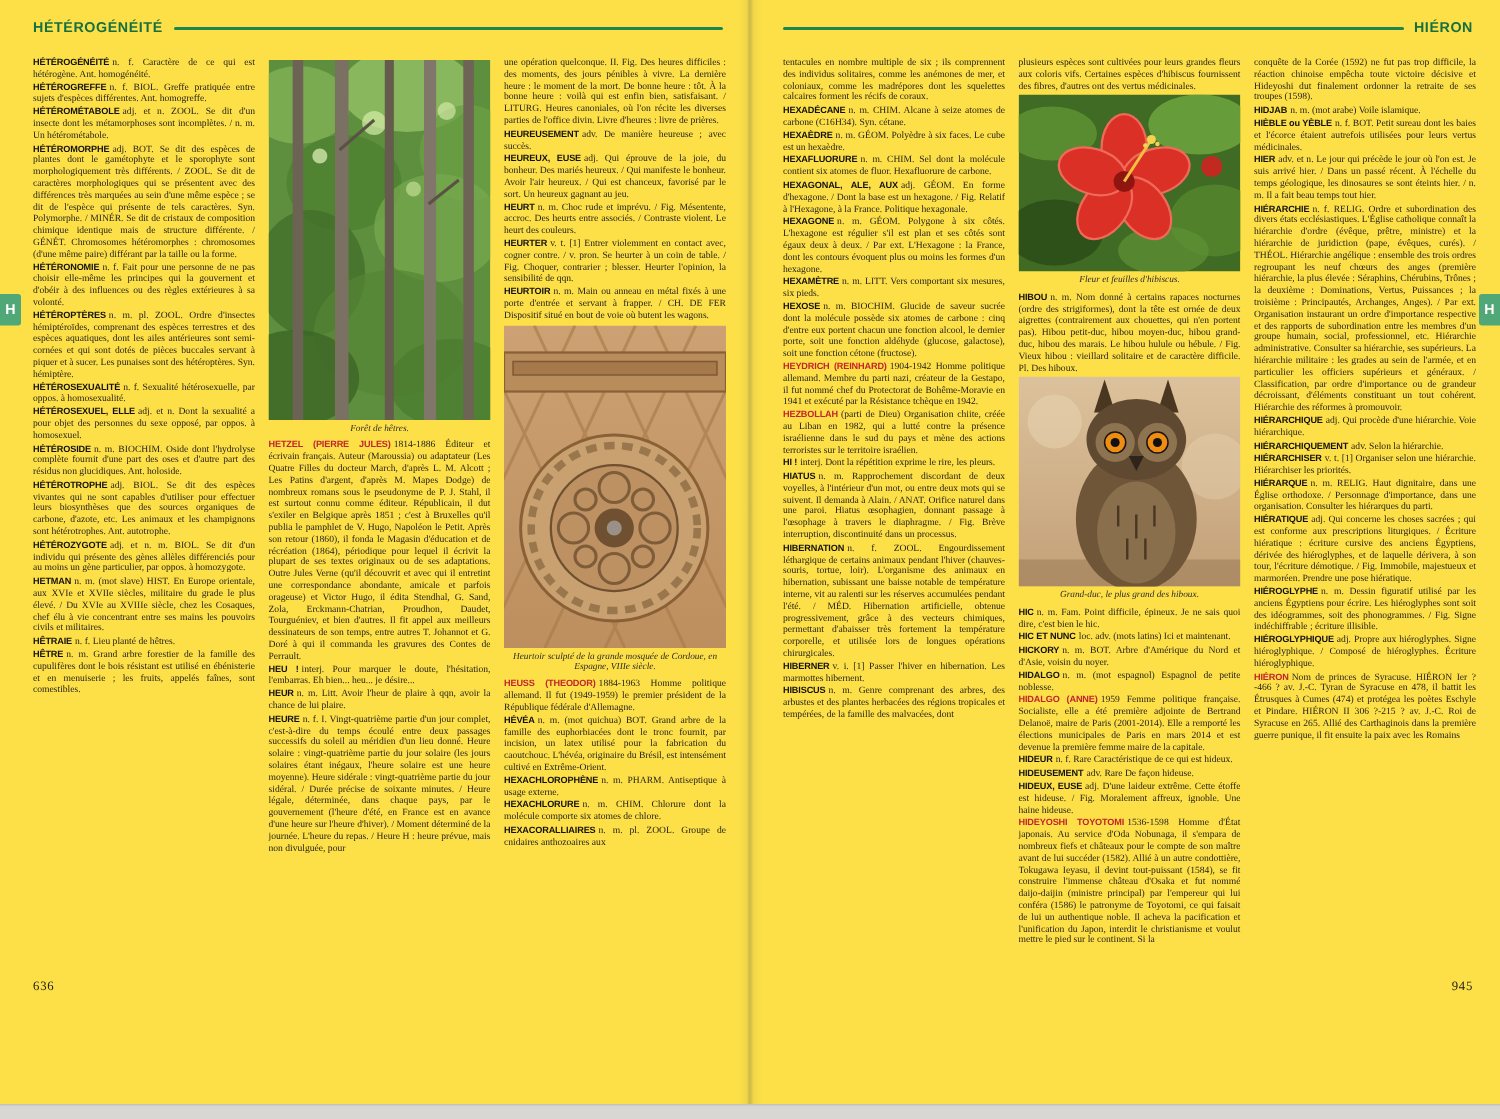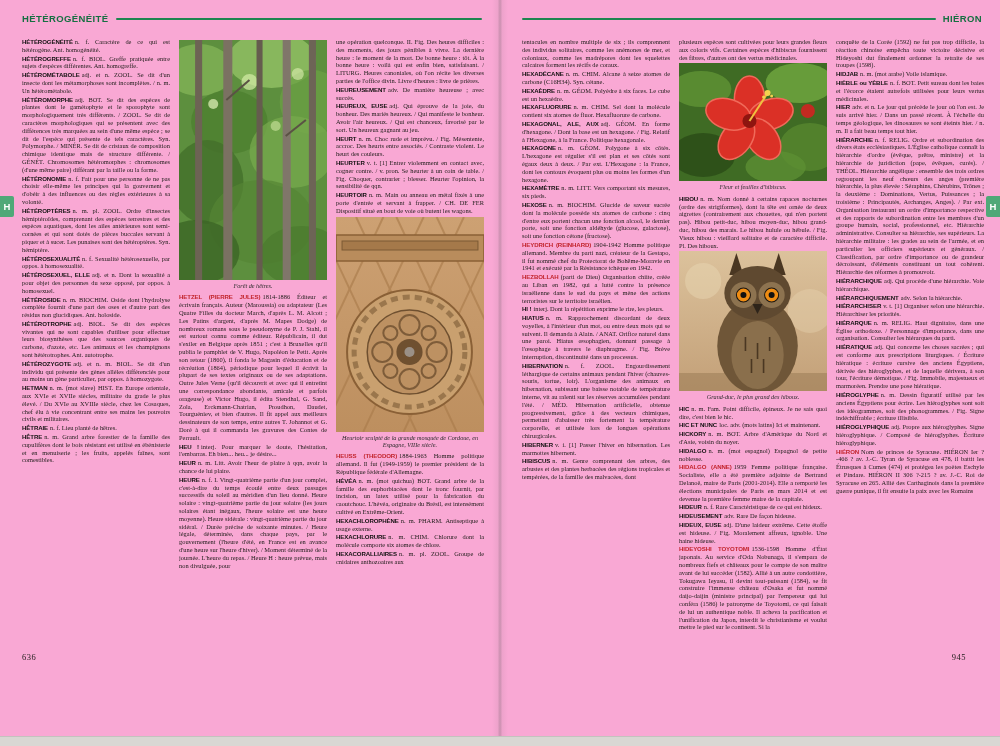--- a/index.html
+++ b/index.html
@@ -1,21 +1,21 @@
 <!DOCTYPE html>
 <html><head>
 <meta charset="utf-8">
 <style>
   html,body{margin:0;padding:0;}
   body{
     width:1000px;height:746px;position:relative;overflow:hidden;
     background:#f4f3f0;
     font-family:"Liberation Serif", serif;
   }
-  .spread{position:absolute;left:0;top:0;width:1000px;height:737px;background:#f9a8d4;text-decoration:underline;}
+  .spread{position:absolute;left:0;top:0;width:1000px;height:737px;background:#fde047;text-decoration:underline;}
   .bottom-strip{position:absolute;left:0;bottom:0;width:1000px;height:9px;background:#d9d7d3;border-top:1px solid #c4c2be;}
   .gutter{position:absolute;left:492px;top:0;width:16px;height:737px;
     background:linear-gradient(90deg,rgba(0,0,0,0) 0%,rgba(90,90,90,.07) 35%,rgba(80,80,80,.28) 50%,rgba(90,90,90,.07) 65%,rgba(0,0,0,0) 100%);}
   .page{position:absolute;top:0;height:737px;width:488px;}
   .page.left{left:6px;}
   .page.right{left:506px;}
 
   .page-header{position:absolute;top:13px;left:16px;right:12px;display:flex;align-items:center;}
   .ph-title{font-family:"Liberation Sans",sans-serif;font-weight:bold;font-size:9.5px;letter-spacing:.4px;color:#156f41;white-space:nowrap;}
   .ph-rule{flex:1;height:2px;background:#1d854f;border-radius:1px;}
@@ -28,21 +28,21 @@
   .entry{margin:0 0 1px 0;font-size:6.4px;line-height:7.8px;text-align:justify;color:#1f1d1a;}
   .term{font-family:"Liberation Sans",sans-serif;font-weight:bold;font-size:6.1px;letter-spacing:-.1px;color:#121110;margin-right:2px;}
   .term.proper{color:#c2242c;}
 
   figure{margin:2px 0 3px 0;padding:0;}
   figure svg{display:block;width:100%;}
   figcaption{font-size:6.2px;font-style:italic;text-align:center;line-height:7.4px;padding:2px 3px 1px 3px;color:#2b2b2b;}
 
   .page-num{position:absolute;top:652px;font-size:8.5px;color:#1f1d1a;letter-spacing:.5px;}
   .page.left  .page-num{left:16px;}
-  .page.right .page-num{right:28px;}
+  .page.right .page-num{right:12px;}
 
   .tab{position:absolute;top:196px;width:14px;height:21px;background:#50a878;color:#fff;
     font-family:"Liberation Sans",sans-serif;font-weight:bold;font-size:9.5px;
     display:flex;align-items:center;justify-content:center;}
   .tab.left{left:0;border-radius:0 2px 2px 0;}
   .tab.right{right:0;border-radius:2px 0 0 2px;}
 </style>
 </head>
 <body>
 

